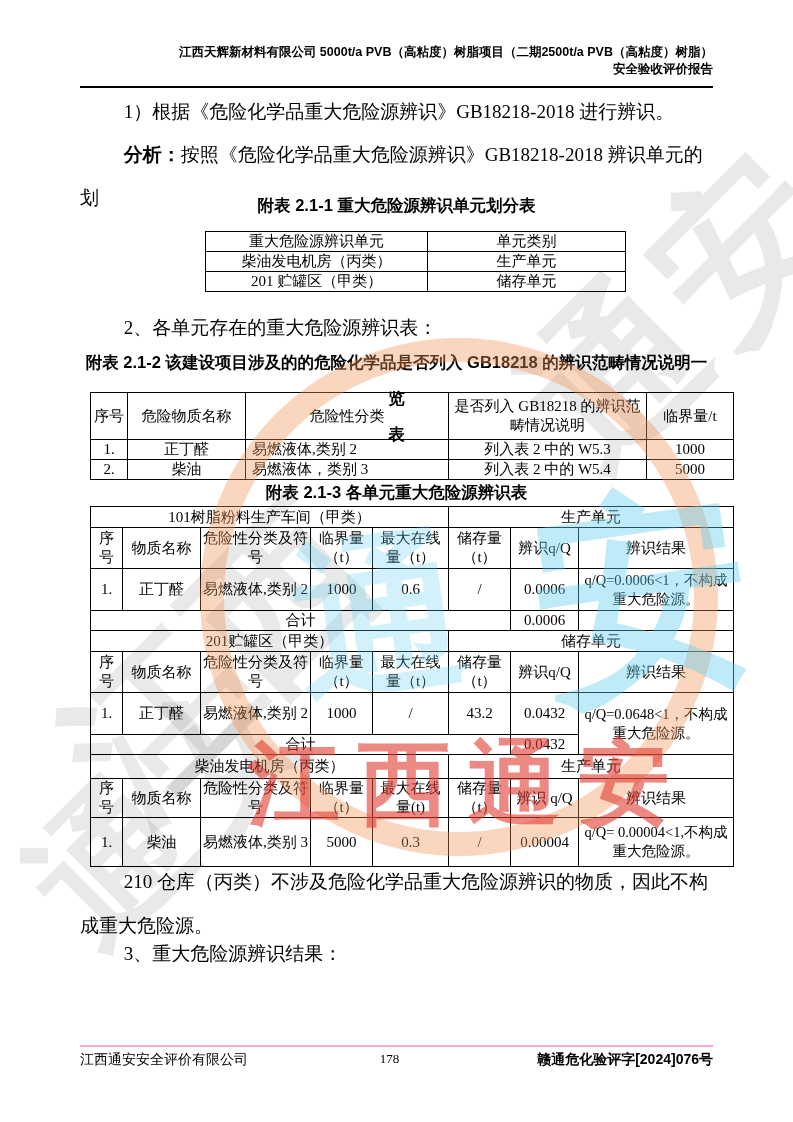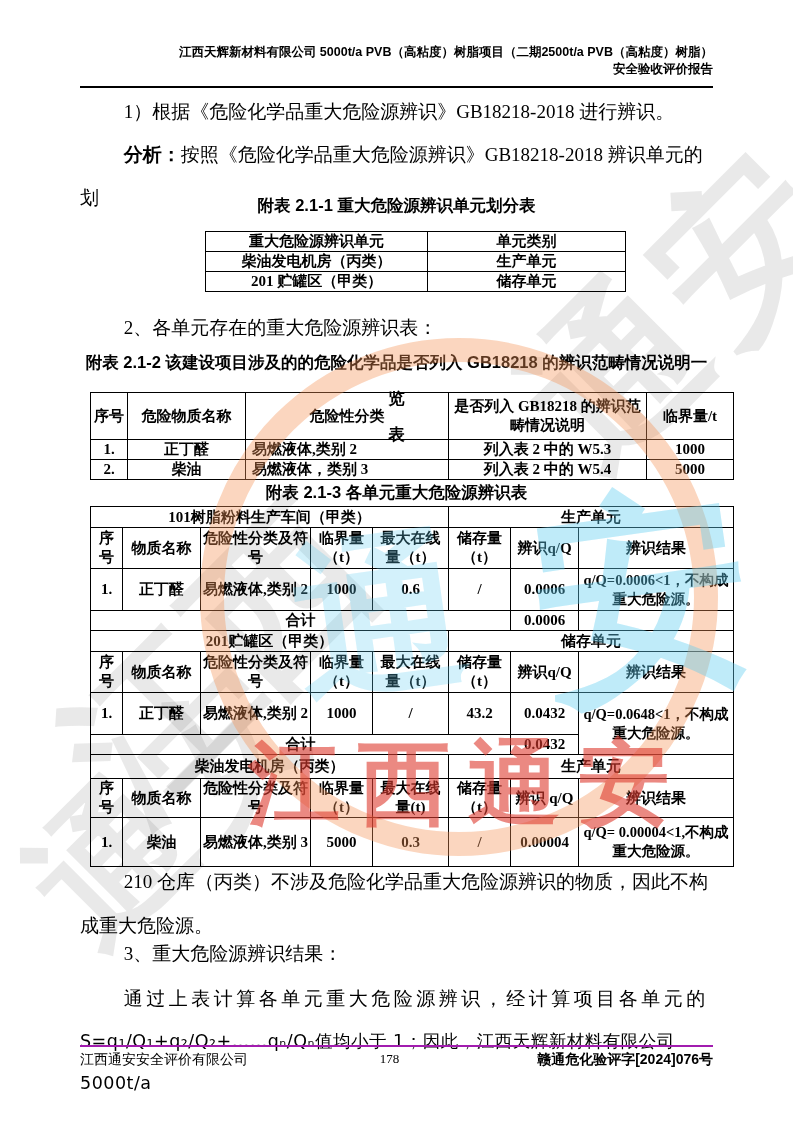--- a/index.html
+++ b/index.html
@@ -28,41 +28,41 @@
   .formula{font-family:"DejaVu Sans",sans-serif;font-size:17.5px;letter-spacing:0.5px;}
 
   
   .tbl-title{text-align:center;font-family:"Liberation Sans","DejaVu Sans",sans-serif;
              font-weight:bold;font-size:16.5px;line-height:22px;}
   .t1-title{top:194px;}
   .t2-title{top:344px;line-height:36px;}
   .t3-title{top:481px;}
 
   
-  table{border-collapse:collapse;table-layout:fixed;position:absolute;font-weight:bold;}
+  table{border-collapse:collapse;table-layout:fixed;position:absolute;}
   td{border:1px solid #000;text-align:center;vertical-align:middle;padding:0 2px;
      font-size:15px;line-height:19px;overflow:hidden;}
   .t1{top:231px;left:125px;width:420px;}
   .t1 td{height:19px;}
   .t2{top:392px;left:10px;width:643px;}
   .t2 .hdr td{height:46px;}
   .t2 .dr td{height:19px;}
   .t2 td.left{text-align:left;padding-left:6px;}
   .t3{top:506px;left:10px;width:643px;}
   .t3 tr.sec td{height:20px;}
   .t3 tr.hdr td{height:40px;}
   .t3 tr.dat td{height:41px;}
   .t3 tr.tot td{height:19px;}
   .t3 tr.sec3 td{height:23px;}
   .t3 tr.hdr3 td{height:38px;}
   .t3 tr.dat3 td{height:48px;}
   .t3 td.res{font-size:14.5px;}
 
   
-  .doc-footer{top:1045px;border-top:2px solid #a21caf;padding-top:4px;font-size:14px;
+  .doc-footer{top:1045px;border-top:2px solid #f9a8d4;padding-top:4px;font-size:14px;
               display:flex;justify-content:space-between;align-items:flex-start;}
   .doc-footer .page-num{position:absolute;left:0;right:14px;text-align:center;font-size:13px;}
   .doc-footer .doc-no{font-weight:bold;font-family:"Liberation Sans","DejaVu Sans",sans-serif;}
 
   
   .wm{position:absolute;pointer-events:none;font-family:"Liberation Sans","DejaVu Sans",sans-serif;
       font-weight:bold;white-space:nowrap;}
   .wm-gray{color:rgba(105,105,105,0.15);font-size:170px;transform:rotate(-45deg);letter-spacing:8px;z-index:0;}
   .g1{left:505px;top:195px;}
   .g2{left:45px;top:545px;}
@@ -253,21 +253,20 @@
         <td>0.00004</td>
         <td class="res">q/Q= 0.00004&lt;1,不构成重大危险源。</td>
       </tr>
     </tbody>
       </table>
 
     <p class="abs body ind p4"><span>210 仓库（丙类）不涉及危险化学品重大危险源辨识的物质，因此不构</span><br><span>成重大危险源。</span></p>
 
     <p class="abs body ind p5">3、重大危险源辨识结果：</p>
 
-    <p class="abs body p6"><span class="ind-first spread" style="text-indent:2.3em;display:inline-block;text-indent:0;padding-left:2.3em;">通过上表计算各单元重大危险源辨识，经计算项目各单元的</span><br><span class="formula">S=q₁/Q₁+q₂/Q₂+……qₙ/Qₙ值均小于 1；因此，江西天辉新材料有限公司 5000t/a</span></p>
 
     <div class="abs doc-footer">
       <span>江西通安安全评价有限公司</span>
       <span class="page-num">178</span>
       <span class="doc-no">赣通危化验评字[2024]076号</span>
     </div>
 
   </div>
 
   <div class="wm wm-ring"></div>

